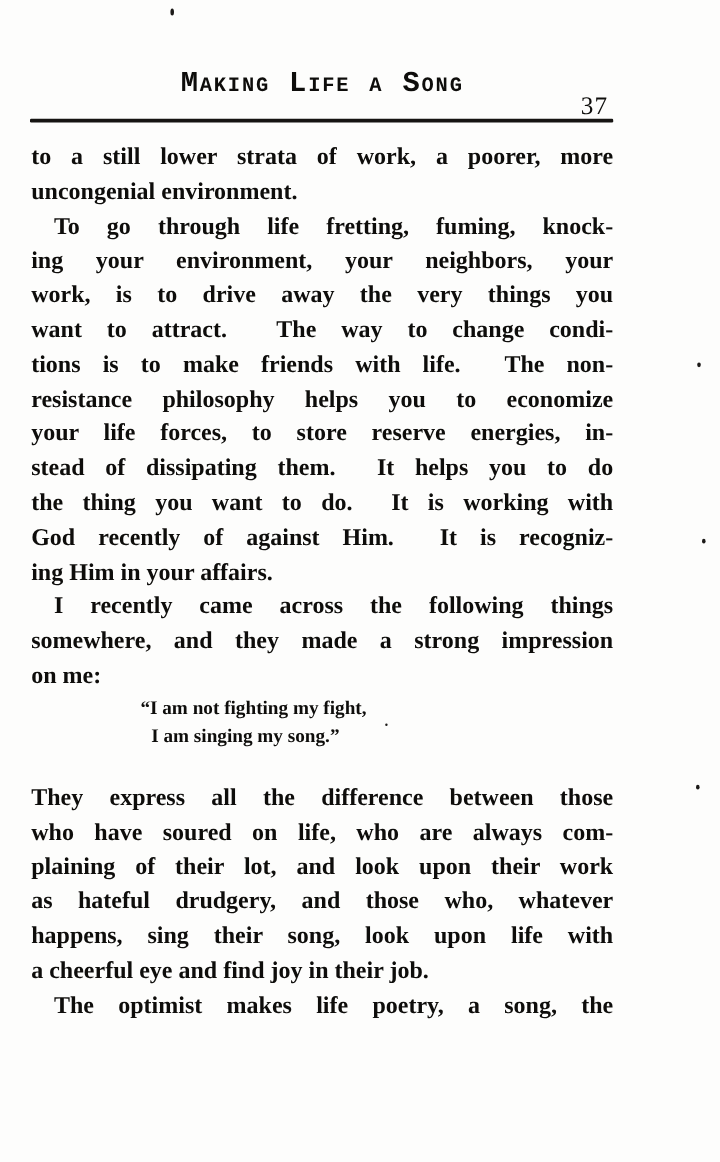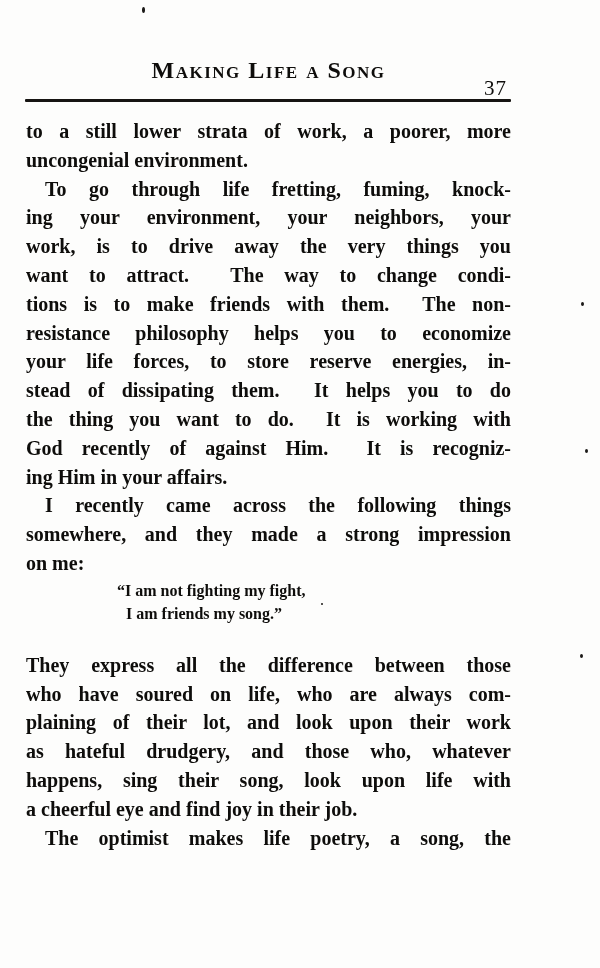--- a/index.html
+++ b/index.html
@@ -17,20 +17,21 @@
   .hdr {
     position: absolute; top: 57px; left: 26px; width: 485px;
     text-align: center;
   }
   .title {
     font-weight: bold;
     font-variant: small-caps;
     font-size: 24px;
     letter-spacing: 1.5px;
     white-space: nowrap;
+    font-family: Liberation Mono, monospace;
   }
   .pagenum {
     position: absolute; top: 76px; right: 93px;
     font-weight: normal; font-size: 21px; letter-spacing: 1px;
   }
   .rule {
     position: absolute; top: 99px; left: 25px; width: 486px; height: 3px;
     background: #161412; border-radius: 1px;
   }
 
@@ -77,34 +78,34 @@
   <span class="pagenum">37</span>
   <div class="rule"></div>
 
   <main class="bodytext">
     <div class="line">to a still lower strata of work, a poorer, more</div>
     <div class="line end">uncongenial environment.</div>
     <div class="line ind">To go through life fretting, fuming, knock-</div>
     <div class="line">ing your environment, your neighbors, your</div>
     <div class="line">work, is to drive away the very things you</div>
     <div class="line">want to attract.  The way to change condi-</div>
-    <div class="line">tions is to make friends with them.  The non-</div>
+    <div class="line">tions is to make friends with life.  The non-</div>
     <div class="line">resistance philosophy helps you to economize</div>
     <div class="line">your life forces, to store reserve energies, in-</div>
     <div class="line">stead of dissipating them.  It helps you to do</div>
     <div class="line">the thing you want to do.  It is working with</div>
     <div class="line">God recently of against Him.  It is recogniz-</div>
     <div class="line end">ing Him in your affairs.</div>
     <div class="line ind">I recently came across the following things</div>
     <div class="line">somewhere, and they made a strong impression</div>
     <div class="line end">on me:</div>
 
     <div class="quote">
       <div class="qline">“I am not fighting my fight,</div>
-      <div class="qline q2">I am friends my song.”</div>
+      <div class="qline q2">I am singing my song.”</div>
     </div>
 
     <div class="line">They express all the difference between those</div>
     <div class="line">who have soured on life, who are always com-</div>
     <div class="line">plaining of their lot, and look upon their work</div>
     <div class="line">as hateful drudgery, and those who, whatever</div>
     <div class="line">happens, sing their song, look upon life with</div>
     <div class="line end">a cheerful eye and find joy in their job.</div>
     <div class="line ind">The optimist makes life poetry, a song, the</div>
   </main>

